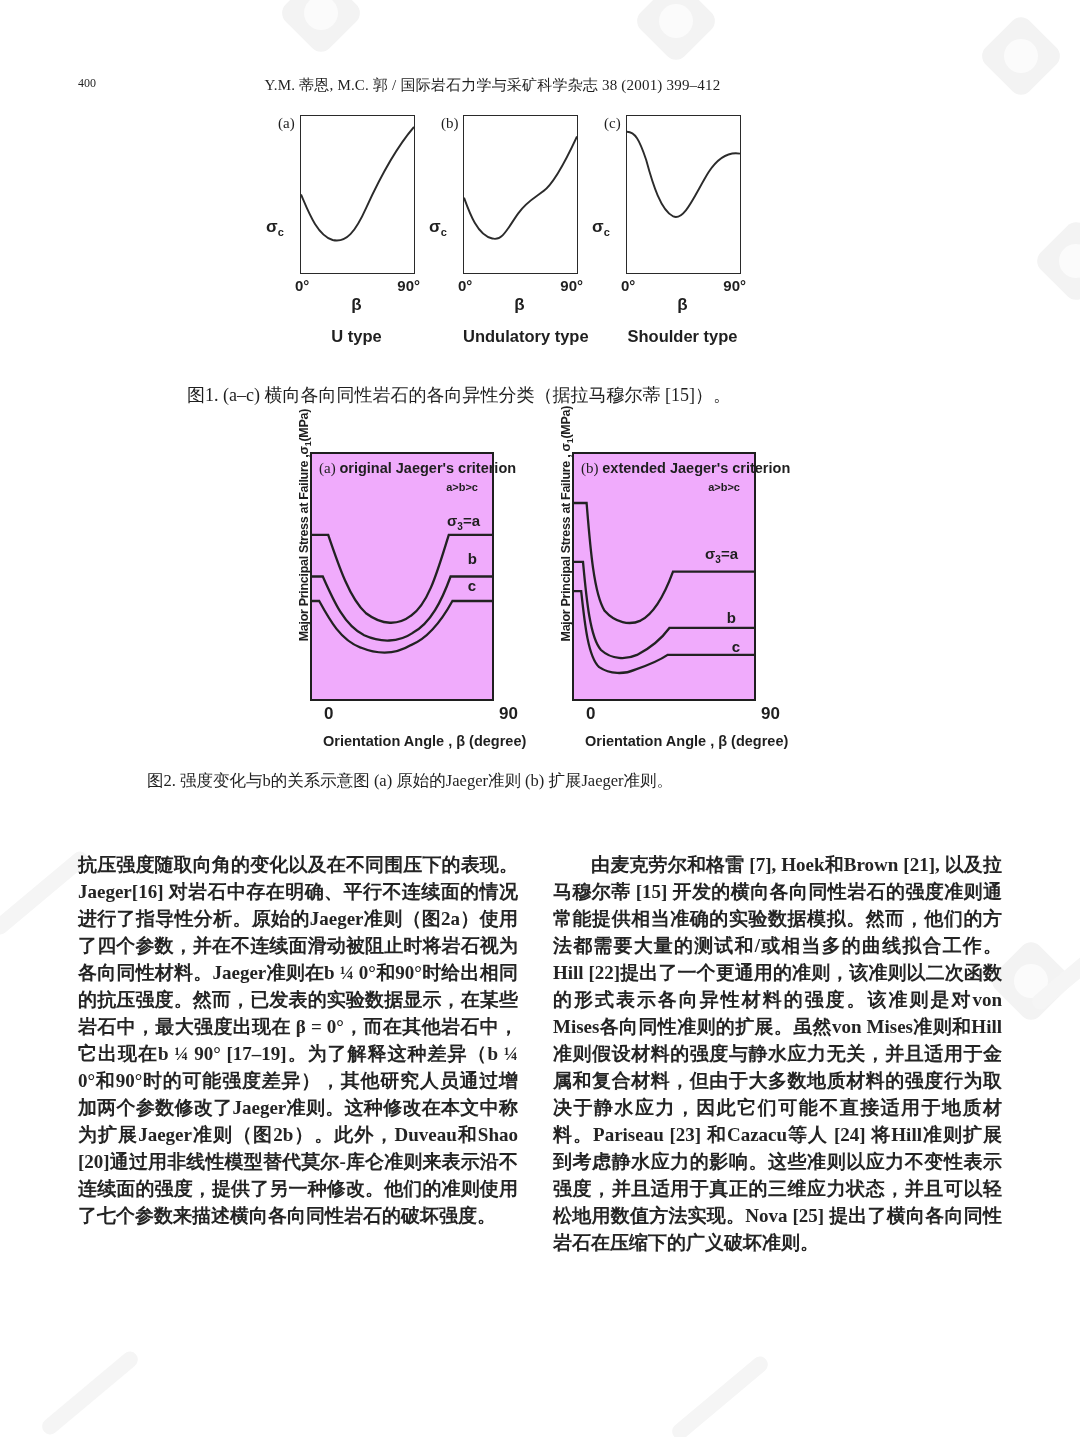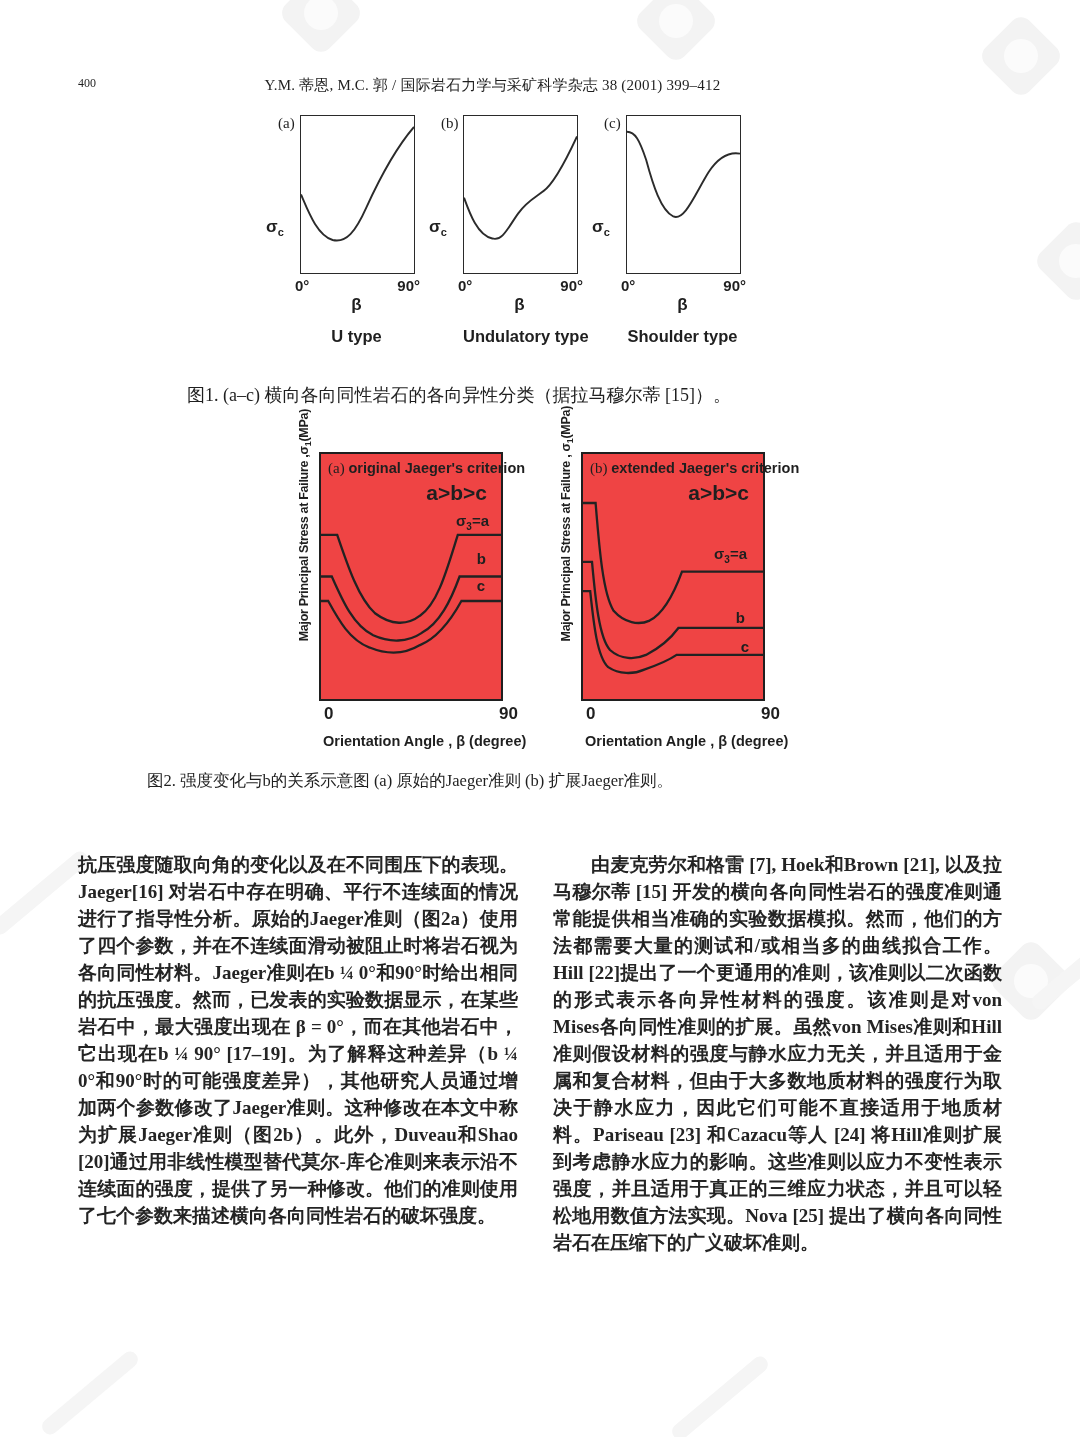--- a/index.html
+++ b/index.html
@@ -41,26 +41,26 @@
   
   .fig2{position:absolute;left:295px;top:452px;display:flex;gap:47px;}
   .f2panel{position:relative;width:215px;}
   .f2ylabel{
     position:absolute;left:2px;bottom:108px;
     writing-mode:vertical-rl;transform:rotate(180deg);
     font-family:"Liberation Sans",sans-serif;font-weight:bold;font-size:12.5px;letter-spacing:-.3px;
     white-space:nowrap;
   }
   .f2ylabel sub{font-size:9px;}
-  .f2plot{position:relative;width:180px;height:245px;margin-left:24px;border:2px solid #1f1f1f;background:#ef4444;}
+  .f2plot{position:relative;width:180px;height:245px;margin-left:15px;border:2px solid #1f1f1f;background:#f0abfc;}
   .f2plot svg{position:absolute;left:0;top:0;width:100%;height:100%;}
   .f2plot path{fill:none;stroke:#222;stroke-width:2.3;vector-effect:non-scaling-stroke;}
   .f2title{position:absolute;left:7px;top:6px;white-space:nowrap;font-size:15px;}
   .f2title .t{font-family:"Liberation Sans",sans-serif;font-weight:bold;font-size:14.5px;}
-  .f2abc{position:absolute;right:14px;top:27px;font-family:"Liberation Sans",sans-serif;font-weight:bold;font-size:21px;}
+  .f2abc{position:absolute;right:14px;top:27px;font-family:"Liberation Sans",sans-serif;font-weight:bold;font-size:11px;}
   .f2sig{position:absolute;font-family:"Liberation Sans",sans-serif;font-weight:bold;font-size:15px;}
   .f2sig sub{font-size:10px;}
   .f2lab{position:absolute;font-family:"Liberation Sans",sans-serif;font-weight:bold;font-size:15px;}
   .f2ticks{display:flex;justify-content:space-between;margin:3px 0 0 33px;width:180px;
     font-family:"Liberation Sans",sans-serif;font-weight:bold;font-size:17px;}
   .f2ticks .t0{margin-left:-4px;} .f2ticks .t90{margin-right:-10px;}
   .f2xlabel{margin-left:28px;width:190px;text-align:center;margin-top:9px;white-space:nowrap;
     font-family:"Liberation Sans",sans-serif;font-weight:bold;font-size:14.5px;}
   .fig2-caption{position:absolute;left:147px;top:770px;font-size:16.5px;}
   

